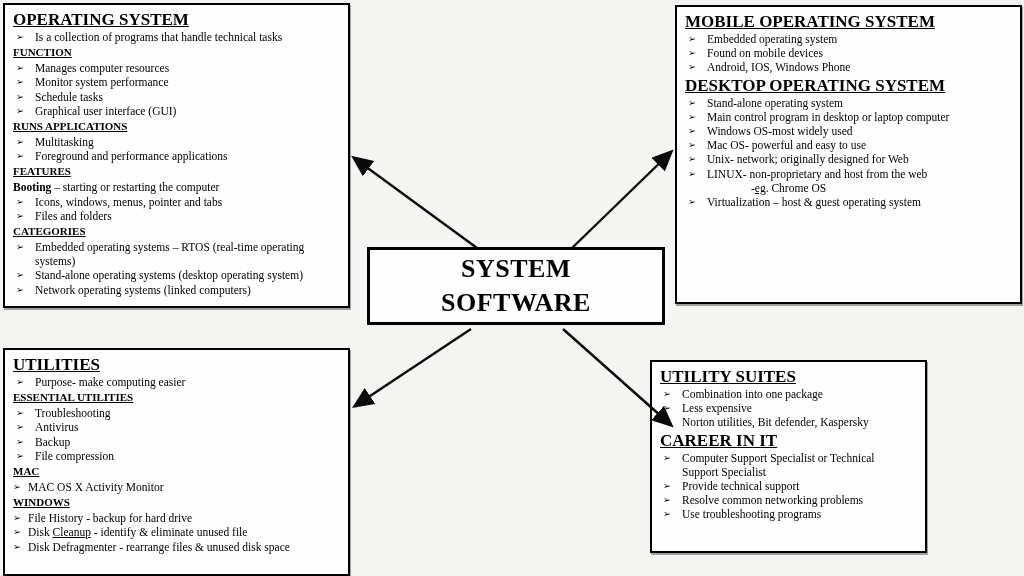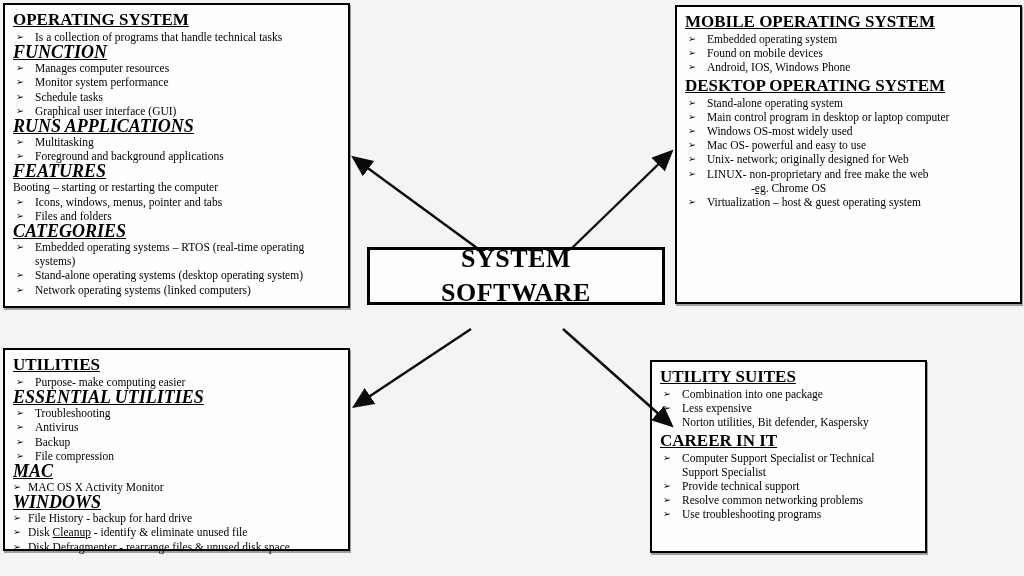--- a/index.html
+++ b/index.html
@@ -8,44 +8,44 @@
     background:#f4f4f3; color:#000;
     font-family:"Liberation Serif", serif;
   }
   .panel {
     position:absolute; background:#fffefe; border:2px solid #000;
     box-shadow:1px 2px 0 rgba(0,0,0,.35);
     padding:4px 24px 6px 8px; box-sizing:border-box;
   }
   #panel-tl { left:3px;   top:3px;   width:347px; height:305px; }
   #panel-tr { left:675px; top:5px;   width:347px; height:299px; }
-  #panel-bl { left:3px;   top:348px; width:347px; height:203px; }
+  #panel-bl { left:3px;   top:348px; width:347px; height:228px; }
   #panel-br { left:650px; top:360px; width:277px; height:193px; }
 
   .center-box {
-    position:absolute; left:367px; top:247px; width:298px; height:58px;
+    position:absolute; left:367px; top:247px; width:298px; height:78px;
     background:#fffefe; border:3px solid #000; box-sizing:border-box;
     display:flex; flex-direction:column; align-items:center; justify-content:center;
     z-index:2;
   }
   .center-line { font-weight:bold; font-size:26px; line-height:34px; letter-spacing:.5px; }
 
   .h-large { font-size:17px; font-weight:bold; text-decoration:underline; line-height:21px; }
-  .h-small { font-size:18px; font-weight:bold; text-decoration:underline; line-height:17px;font-style:italic; }
+  .h-small { font-size:11px; font-weight:bold; text-decoration:underline; line-height:17px; }
   .section.gap { }
 
   .li { display:flex; font-size:11.5px; line-height:14.2px; }
   .li .b {
     flex:0 0 22px; width:22px; padding-left:3px; box-sizing:border-box;
     font-family:"DejaVu Sans", sans-serif; font-size:9.5px; line-height:14.2px;
   }
   .li.tight .b { flex-basis:15px; width:15px; padding-left:0; }
   .li.plain { display:block; }
   .li.indent { display:block; margin-left:66px; }
-  .bold-prefix { font-weight:normal; }
+  .bold-prefix { font-weight:bold; }
   .squiggle {
     text-decoration-line:underline; text-decoration-style:wavy;
     text-decoration-color:#c00; text-decoration-thickness:1px;text-decoration:underline;
   }
 
   svg.arrows { position:absolute; left:0; top:0; z-index:1; pointer-events:none; }
 </style>
 </head>
 <body>
 
@@ -93,21 +93,21 @@
       </div>
     </div>
     <div class="section">
       <div class="h-small">RUNS APPLICATIONS</div>
       <div class="li">
         <span class="b">➢</span>
         <span>Multitasking</span>
       </div>
       <div class="li">
         <span class="b">➢</span>
-        <span>Foreground and background applications</span>
+        <span>Foreground and performance applications</span>
       </div>
     </div>
     <div class="section">
       <div class="h-small">FEATURES</div>
       <div class="li plain"><span><span class="bold-prefix">Booting</span> – starting or restarting the computer</span></div>
       <div class="li">
         <span class="b">➢</span>
         <span>Icons, windows, menus, pointer and tabs</span>
       </div>
       <div class="li">
@@ -164,21 +164,21 @@
       <div class="li">
         <span class="b">➢</span>
         <span>Mac OS- powerful and easy to use</span>
       </div>
       <div class="li">
         <span class="b">➢</span>
         <span>Unix- network; originally designed for Web</span>
       </div>
       <div class="li">
         <span class="b">➢</span>
-        <span>LINUX- non-proprietary and free make the web</span>
+        <span>LINUX- non-proprietary and host from the web</span>
       </div>
       <div class="li indent"><span>-<span class="squiggle">eg</span>. Chrome OS</span></div>
       <div class="li">
         <span class="b">➢</span>
         <span>Virtualization – host &amp; guest operating system</span>
       </div>
     </div>
   </div>
 <div class="panel" id="panel-bl">
     <div class="section">

